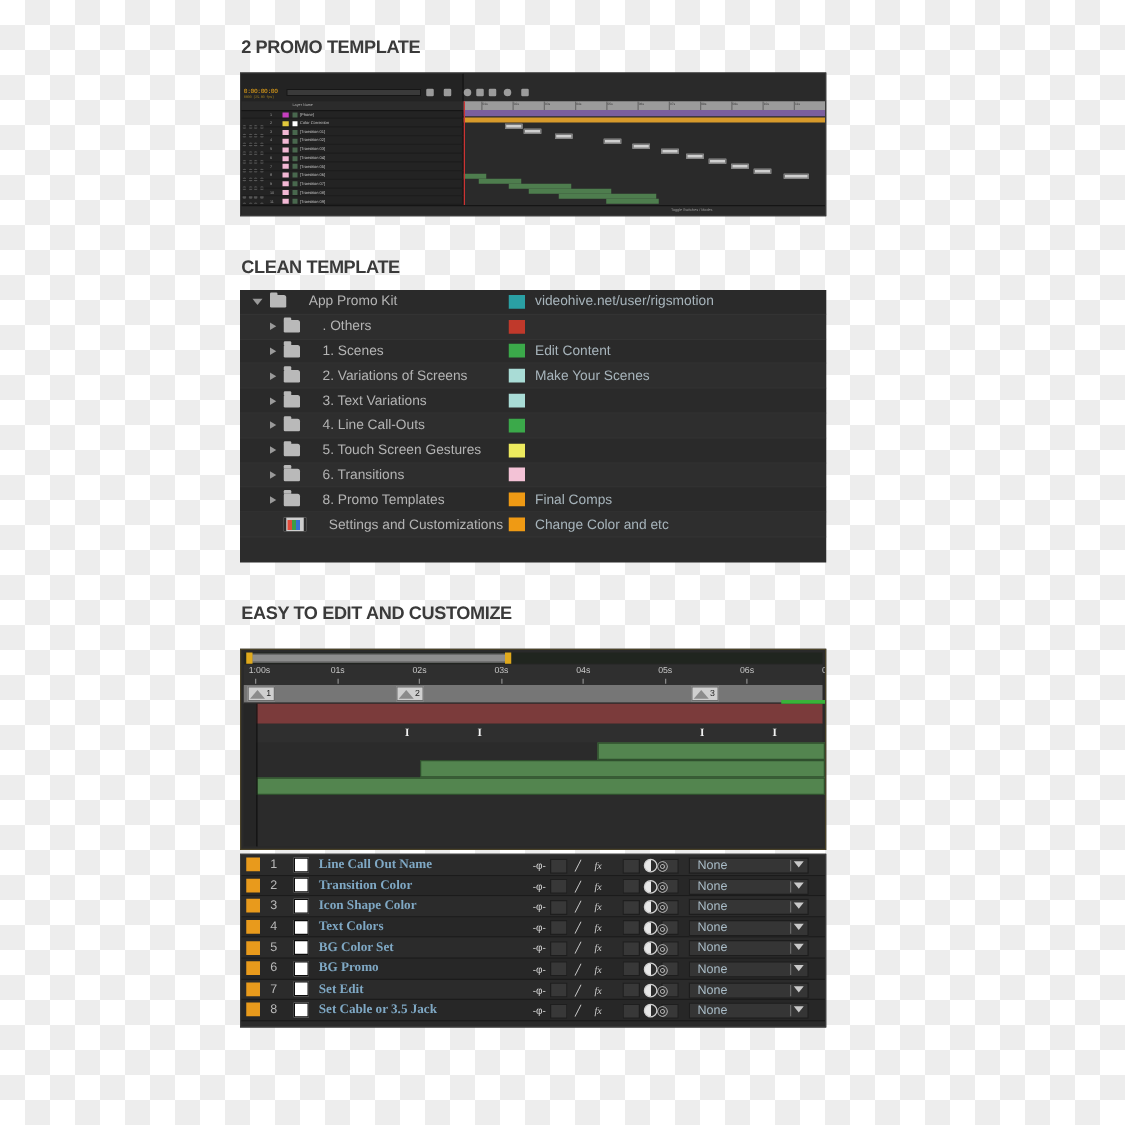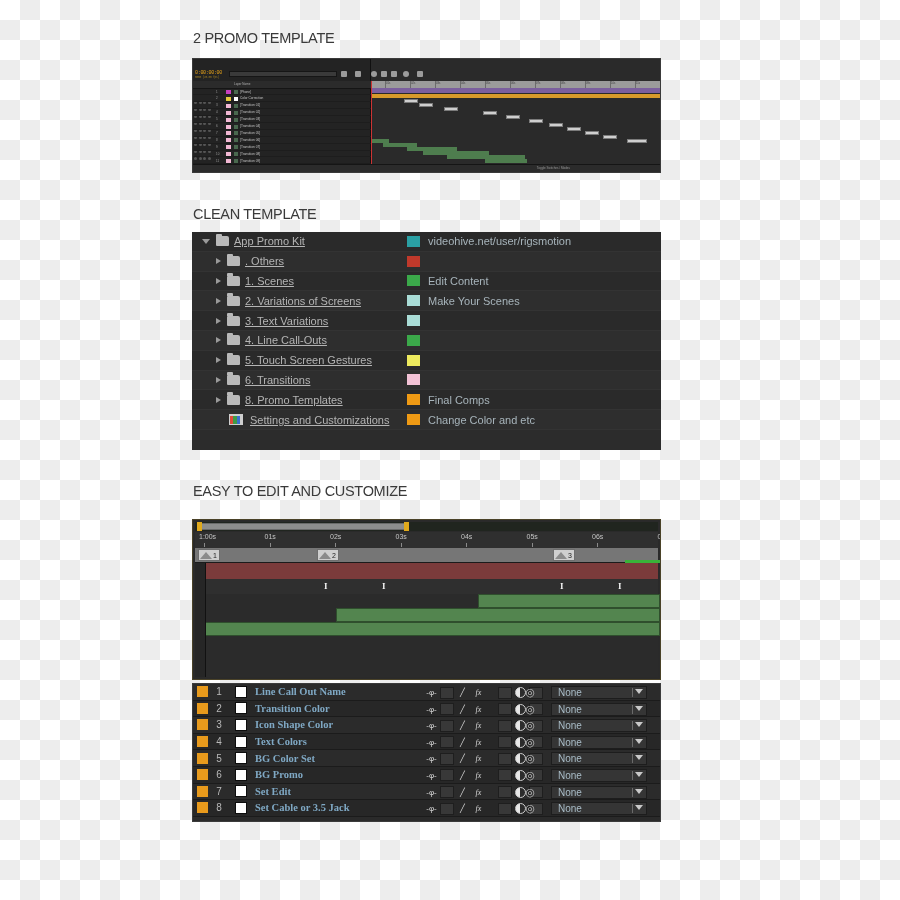--- a/index.html
+++ b/index.html
@@ -11,21 +11,21 @@
       linear-gradient(45deg,#ededed 25%,transparent 25%,transparent 75%,#ededed 75%,#ededed),
       linear-gradient(45deg,#ededed 25%,transparent 25%,transparent 75%,#ededed 75%,#ededed);
     background-size:40px 40px;
     background-position:0 0,20px 20px;
   }
   .stage{position:absolute;left:0;top:0;width:900px;height:900px;}
 
   .heading{
     position:absolute;
     font-family:"Liberation Sans", sans-serif;
-    font-weight:normal;
+    font-weight:bold;
     font-size:14.5px;
     letter-spacing:-0.3px;
     color:#3a3a3a;
     white-space:nowrap;
   }
 
   
   .panel{position:absolute;background:#252525;overflow:hidden;}
 
   
@@ -65,21 +65,21 @@
   .pr-row{position:relative;height:19.8px;border-bottom:1px solid #333;box-sizing:border-box;display:flex;align-items:center;}
   .pr-row:nth-child(odd){background:#2a2a2a;}
   .pr-row:nth-child(even){background:#2e2e2e;}
   .pr-tri{width:0;height:0;margin-left:10px;border-left:5px solid #9a9a9a;border-top:3.5px solid transparent;border-bottom:3.5px solid transparent;flex:0 0 auto;}
   .pr-tri.down{border-left:4px solid transparent;border-right:4px solid transparent;border-top:5px solid #9a9a9a;border-bottom:0;}
   .pr-tri.blank{border:0;width:5px;height:5px;}
   .pr-folder{width:13px;height:10px;background:#b9b9b9;border-radius:1px 2px 1px 1px;margin-left:6px;position:relative;flex:0 0 auto;}
   .pr-folder:before{content:"";position:absolute;left:0;top:-2.5px;width:6px;height:3px;background:#b9b9b9;border-radius:1px 1px 0 0;}
   .pr-comp{width:14px;height:11px;margin-left:6px;flex:0 0 auto;background:#cfcfcf;position:relative;border-left:2px solid #2c2c2c;border-right:2px solid #2c2c2c;}
   .pr-comp i{position:absolute;left:1px;top:1.5px;width:10px;height:8px;background:linear-gradient(90deg,#e04b3b 0 33%,#3f9c46 33% 66%,#3b6fd0 66% 100%);}
-  .pr-name{margin-left:5px;font-size:11px;color:#b4b4b4;white-space:nowrap;font-family:"Liberation Sans",sans-serif;text-decoration:underline;}
+  .pr-name{margin-left:18px;font-size:11px;color:#b4b4b4;white-space:nowrap;font-family:"Liberation Sans",sans-serif;}
   .pr-swatch{position:absolute;left:215px;width:13px;height:11px;}
   .pr-label{position:absolute;left:236px;font-size:11px;color:#a7b4bb;white-space:nowrap;}
 
   
   #panel3{left:192px;top:519px;width:469px;height:161px;background:#2a2a2a;border:1px solid #4a4228;box-sizing:border-box;}
   #p3-work{position:absolute;left:2px;top:2px;right:2px;height:9px;background:#20251f;}
   #p3-workbar{position:absolute;left:6px;top:1px;width:206px;height:7px;background:#8d8d8d;border:1px solid #6a6a6a;box-sizing:border-box;}
   .p3-handle{position:absolute;top:0px;width:5px;height:9px;background:#e0a91c;}
   #p3-ruler{position:absolute;left:2px;top:12px;right:2px;height:16px;background:#2f2f2f;border-bottom:1px solid #1b1b1b;}
   #p3-ruler .tklbl{position:absolute;top:1px;font-size:7px;color:#c6c6c6;font-family:"Liberation Sans",sans-serif;}

